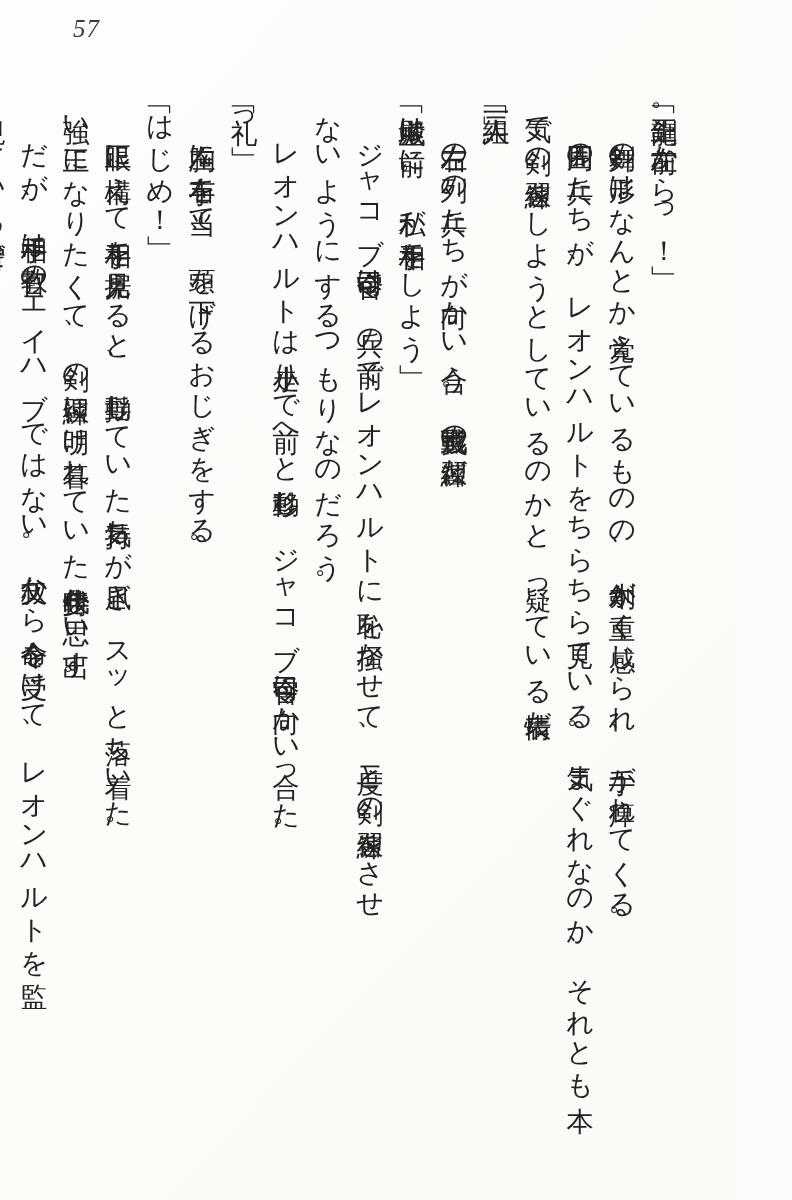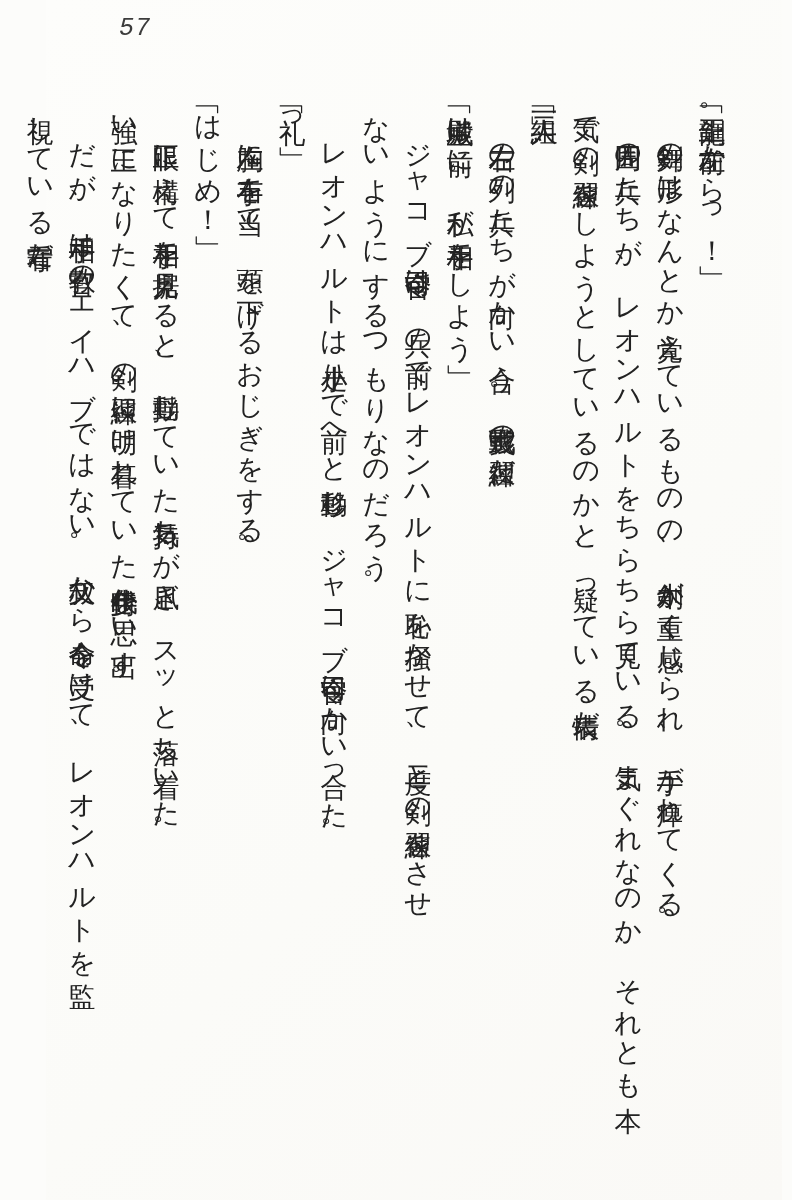--- a/index.html
+++ b/index.html
@@ -10,22 +10,21 @@
     width: 792px;
     height: 1200px;
     background: #fcfcfa;
     overflow: hidden;
   }
   .page {
     position: relative;
     width: 736px;
     height: 1200px;
     background: linear-gradient(135deg, #fdfdfb 0%, #fbfbf8 60%, #faf9f6 100%);
-    font-family: Liberation Mono, monospace;
-    margin-left: 46px;
+    font-family: Liberation Serif, serif;
   }
   .page-number {
     position: absolute;
     top: 16px;
     left: 73px;
     font-size: 25px;
     font-style: italic;
     color: #3c3c3c;
     letter-spacing: 1px;
     line-height: 1;

